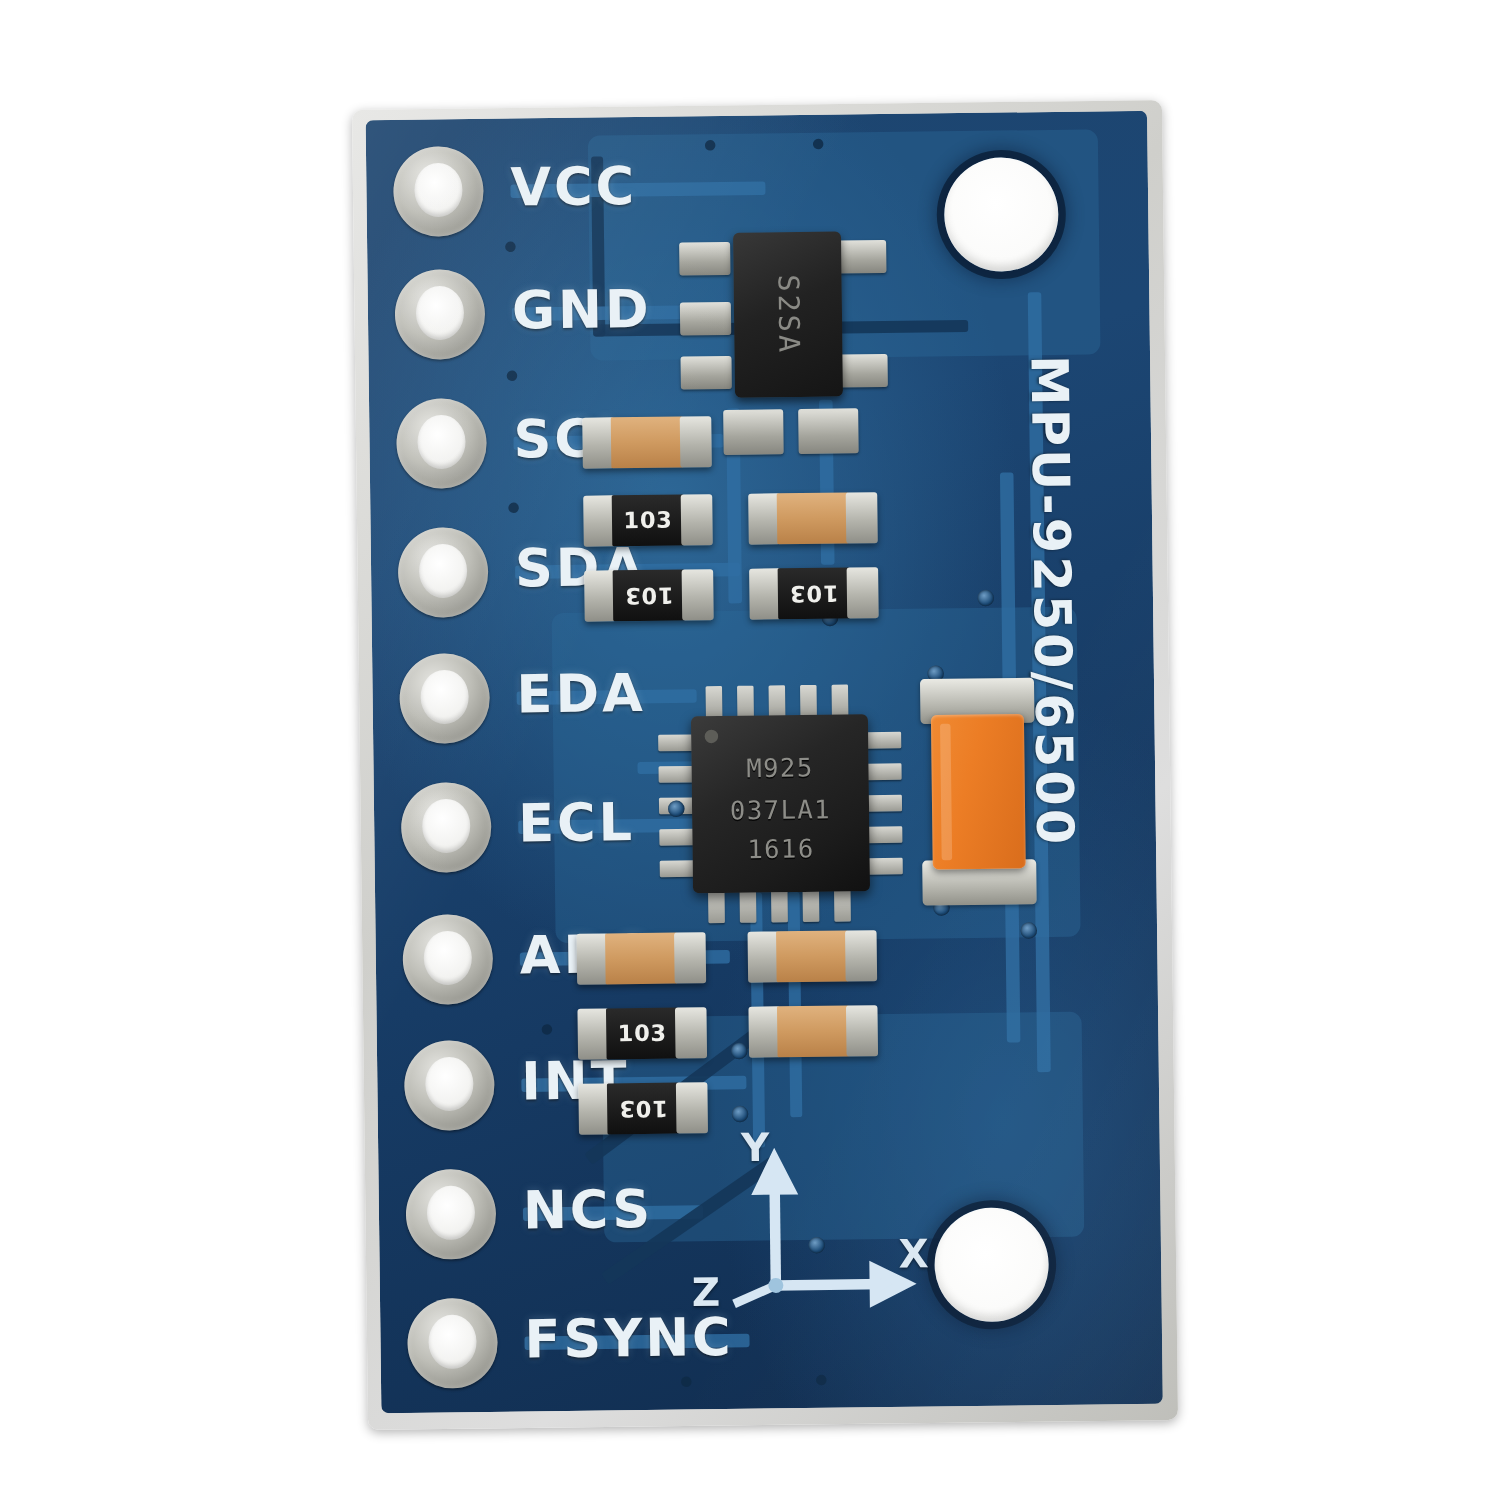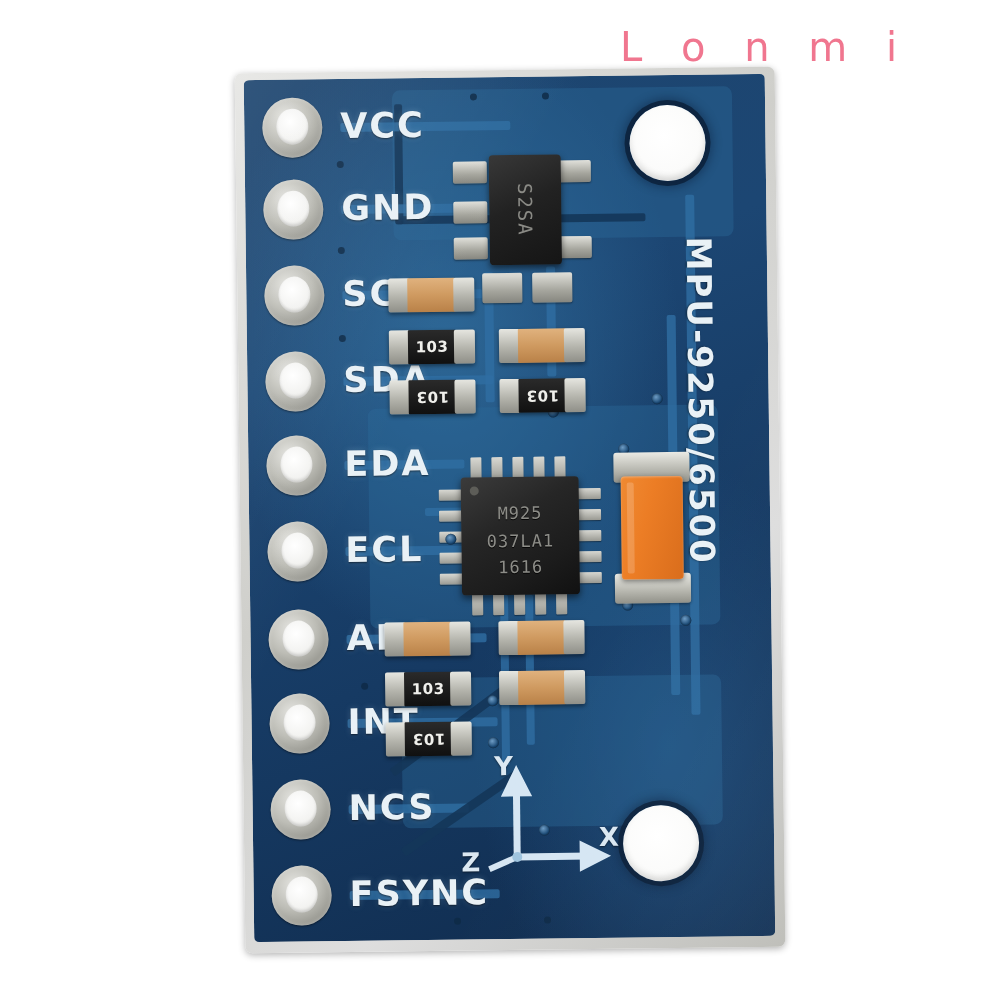--- a/index.html
+++ b/index.html
@@ -321,21 +321,20 @@
     border-radius:50%;
     background:#0e2a47;
     opacity:.85;
   }
 </style>
 </head>
 <body>
 
 <div id="stage">
 
-  <div id="watermark">L o n m i</div>
 
   <div id="board-wrap">
 
     <div id="substrate"></div>
 
     <div id="pcb">
 
       <div class="pour" style="left:148px;top:12px;width:340px;height:150px;"></div>
       <div class="pour" style="left:120px;top:330px;width:350px;height:220px;"></div>
       <div class="pour" style="left:150px;top:600px;width:320px;height:150px;"></div>

